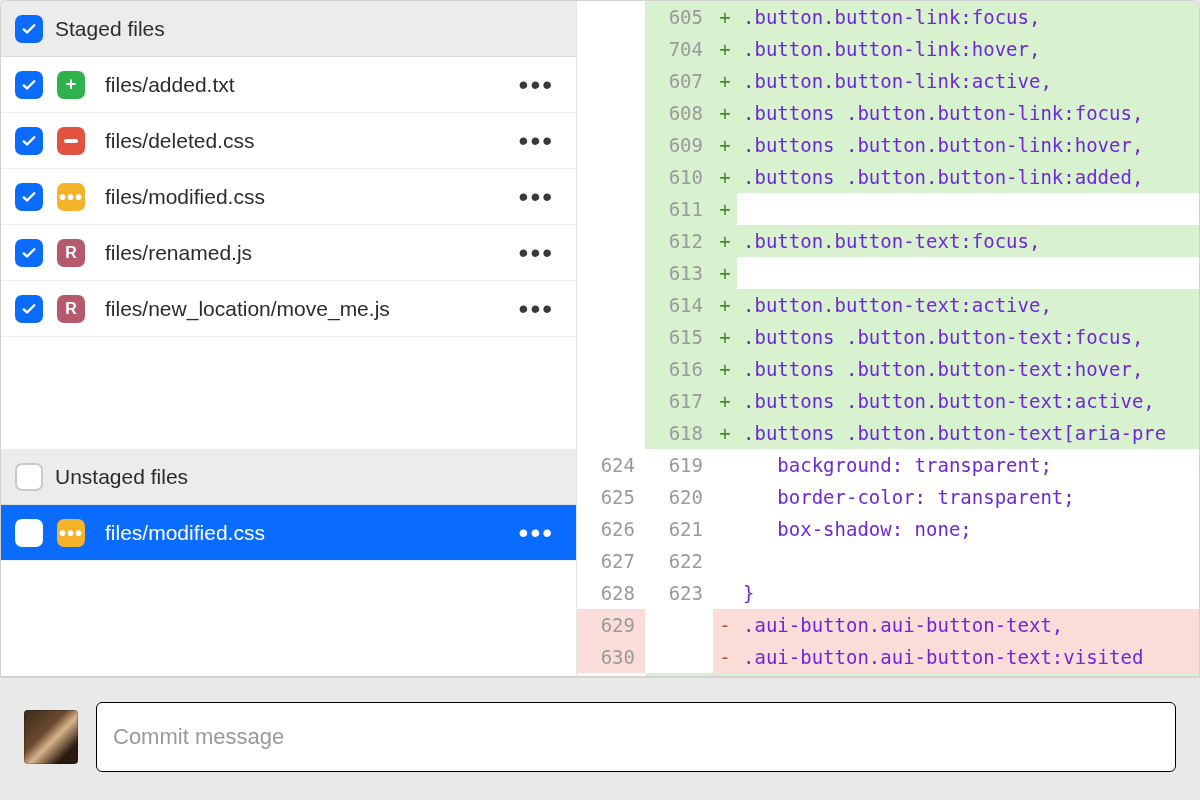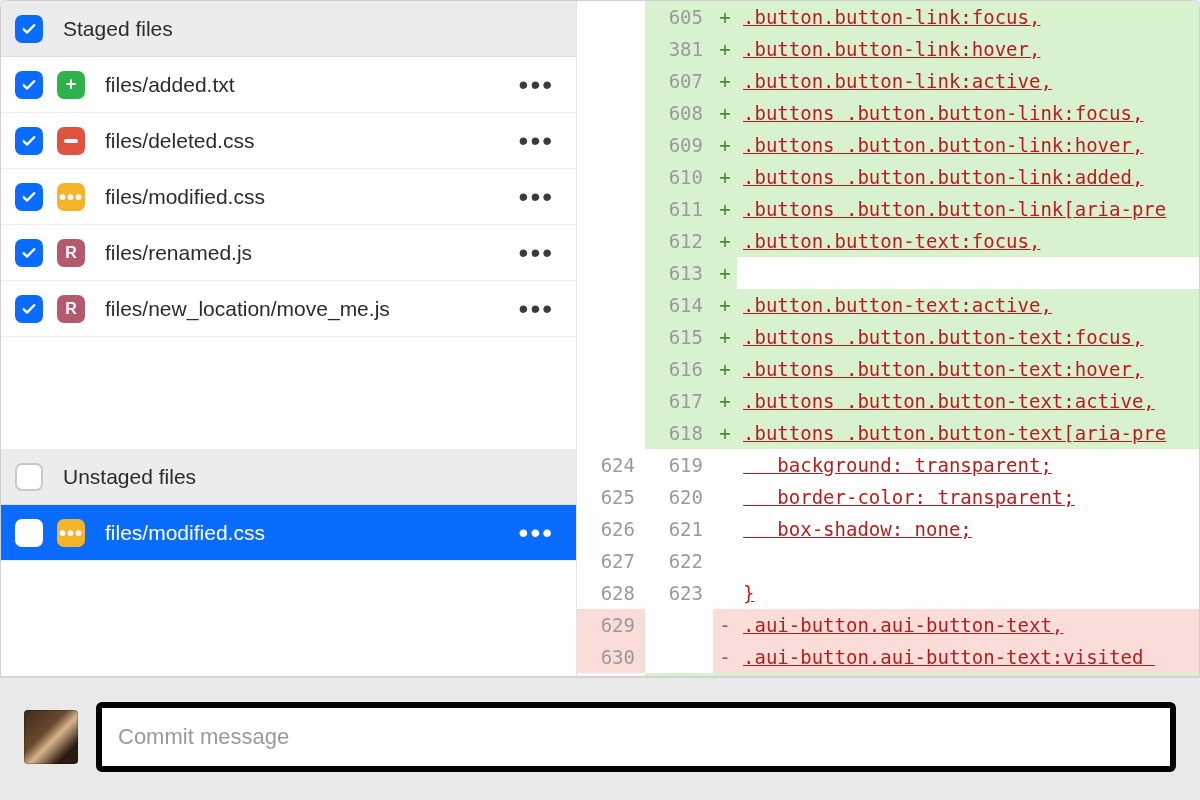--- a/index.html
+++ b/index.html
@@ -4,21 +4,21 @@
 <style>
   * { box-sizing: border-box; margin: 0; padding: 0; }
   html, body { width: 1200px; height: 800px; overflow: hidden; font-family: -apple-system, "Helvetica Neue", Arial, sans-serif; }
   body { background: #e9e9e9; display: flex; flex-direction: column; }
 
   .main { flex: 1 1 auto; display: flex; min-height: 0; border: 1px solid #d0d0d0; border-radius: 8px 8px 0 0; overflow: hidden; background: #fff; }
   .sidebar { width: 576px; display: flex; flex-direction: column; border-right: 1px solid #e4e4e4; background: #fff; }
   .diff-pane { flex: 1 1 auto; min-width: 0; overflow: hidden; font-family: "SF Mono", ui-monospace, Menlo, Consolas, monospace; font-size: 19px; background: #fff; }
 
   .section-header { display: flex; align-items: center; height: 56px; padding: 0 14px; background: #ececec; border-bottom: 1px solid #dcdcdc; font-size: 21px; color: #2b2b2b; }
-  .section-header .label { margin-left: 20px; }
+  .section-header .label { margin-left: 12px; }
 
   .file-row { display: flex; align-items: center; height: 56px; padding: 0 14px; background: #fff; border-bottom: 1px solid #eeeeee; font-size: 21px; color: #2b2b2b; }
   .file-row .name { margin-left: 20px; flex: 1 1 auto; white-space: nowrap; overflow: hidden; text-overflow: ellipsis; }
   .file-row.selected { background: #0a6cff; color: #fff; }
   .file-row.selected .more { color: #fff; }
   .file-spacer { flex: 1 1 auto; background: #fff; }
   .section-spacer { height: 112px; background: #fff; }
 
   .checkbox { width: 28px; height: 28px; border-radius: 7px; flex: 0 0 auto; display: flex; align-items: center; justify-content: center; }
   .checkbox.checked { background: #0a6cff; }
@@ -32,33 +32,33 @@
   .status-modified { background: #f5b32a; }
   .status-renamed  { background: #b55a6e; font-size: 16px; }
   .status-modified .dots, .file-row.selected .status-modified .dots { letter-spacing: 1px; font-size: 20px; line-height: 1; }
 
   .more { margin-left: auto; padding: 0 8px; font-size: 28px; letter-spacing: 2px; color: #3a3a3a; line-height: 1; }
 
   
   .diff-line { display: flex; align-items: stretch; height: 32px; line-height: 32px; white-space: pre; }
   .ln { width: 68px; text-align: right; padding-right: 10px; color: #9a9a9a; background: #fff; font-variant-numeric: tabular-nums; }
   .gut { width: 24px; text-align: center; }
-  .code { flex: 1 1 auto; padding-left: 6px; overflow: hidden; color: #b91c1c; text-decoration: underline; }
+  .code { flex: 1 1 auto; padding-left: 6px; overflow: hidden; color: #6d28d9; }
   .added  .gut, .added  .code, .added  .ln.new { background: #d8f2d0; }
   .added  .gut { color: #4a8a3a; }
   .removed .gut, .removed .code, .removed .ln.old { background: #fadcd8; }
   .removed .gut { color: #b84a3f; }
   .context .gut { color: #bdbdbd; }
   .added .ln.old { background:#fff; }
   .removed .ln.new { background:#fff; }
 
   
   .commit-bar { flex: 0 0 auto; background: #e9e9e9; padding: 24px 24px 28px 24px; display: flex; align-items: center; gap: 18px; border-top: 1px solid #d6d6d6; }
   .avatar { width: 54px; height: 54px; border-radius: 4px; background: linear-gradient(135deg,#3a2a1c 0%,#6b4a2e 40%,#d9b48a 55%,#2a1a10 80%); box-shadow: inset 0 0 0 1px rgba(0,0,0,.2); }
-  .commit-input { flex: 1 1 auto; height: 70px; border: 6px solid #000000; border-radius: 6px; background: #fff; font-size: 22px; padding: 0 16px; color: #6d28d9; }
+  .commit-input { flex: 1 1 auto; height: 70px; border: 1px solid #000000; border-radius: 6px; background: #fff; font-size: 22px; padding: 0 16px; color: #6d28d9; }
   .commit-input::placeholder { color: #9a9a9a; }
 </style>
 </head>
 <body>
 
 <div class="main">
 
   <div class="sidebar">
 
     <div class="section-header">
@@ -145,26 +145,26 @@
         </span>
       <span class="name">files/modified.css</span>
       <span class="more">•••</span>
     </div>
 
     <div class="file-spacer"></div>
   </div>
 
   <div class="diff-pane" id="diff">
       <div class="diff-line added"><span class="ln old"></span><span class="ln new">605</span><span class="gut">+</span><span class="code">.button.button-link:focus,</span></div>
-      <div class="diff-line added"><span class="ln old"></span><span class="ln new">381</span><span class="gut">+</span><span class="code">.button.button-link:hover,</span></div>
+      <div class="diff-line added"><span class="ln old"></span><span class="ln new">704</span><span class="gut">+</span><span class="code">.button.button-link:hover,</span></div>
       <div class="diff-line added"><span class="ln old"></span><span class="ln new">607</span><span class="gut">+</span><span class="code">.button.button-link:active,</span></div>
       <div class="diff-line added"><span class="ln old"></span><span class="ln new">608</span><span class="gut">+</span><span class="code">.buttons .button.button-link:focus,</span></div>
       <div class="diff-line added"><span class="ln old"></span><span class="ln new">609</span><span class="gut">+</span><span class="code">.buttons .button.button-link:hover,</span></div>
       <div class="diff-line added"><span class="ln old"></span><span class="ln new">610</span><span class="gut">+</span><span class="code">.buttons .button.button-link:added,</span></div>
-      <div class="diff-line added"><span class="ln old"></span><span class="ln new">611</span><span class="gut">+</span><span class="code">.buttons .button.button-link[aria-pre</span></div>
+      <div class="diff-line added"><span class="ln old"></span><span class="ln new">611</span><span class="gut">+</span></div>
       <div class="diff-line added"><span class="ln old"></span><span class="ln new">612</span><span class="gut">+</span><span class="code">.button.button-text:focus,</span></div>
       <div class="diff-line added"><span class="ln old"></span><span class="ln new">613</span><span class="gut">+</span></div>
       <div class="diff-line added"><span class="ln old"></span><span class="ln new">614</span><span class="gut">+</span><span class="code">.button.button-text:active,</span></div>
       <div class="diff-line added"><span class="ln old"></span><span class="ln new">615</span><span class="gut">+</span><span class="code">.buttons .button.button-text:focus,</span></div>
       <div class="diff-line added"><span class="ln old"></span><span class="ln new">616</span><span class="gut">+</span><span class="code">.buttons .button.button-text:hover,</span></div>
       <div class="diff-line added"><span class="ln old"></span><span class="ln new">617</span><span class="gut">+</span><span class="code">.buttons .button.button-text:active,</span></div>
       <div class="diff-line added"><span class="ln old"></span><span class="ln new">618</span><span class="gut">+</span><span class="code">.buttons .button.button-text[aria-pre</span></div>
       <div class="diff-line context"><span class="ln old">624</span><span class="ln new">619</span><span class="gut"></span><span class="code">   background: transparent;</span></div>
       <div class="diff-line context"><span class="ln old">625</span><span class="ln new">620</span><span class="gut"></span><span class="code">   border-color: transparent;</span></div>
       <div class="diff-line context"><span class="ln old">626</span><span class="ln new">621</span><span class="gut"></span><span class="code">   box-shadow: none;</span></div>

